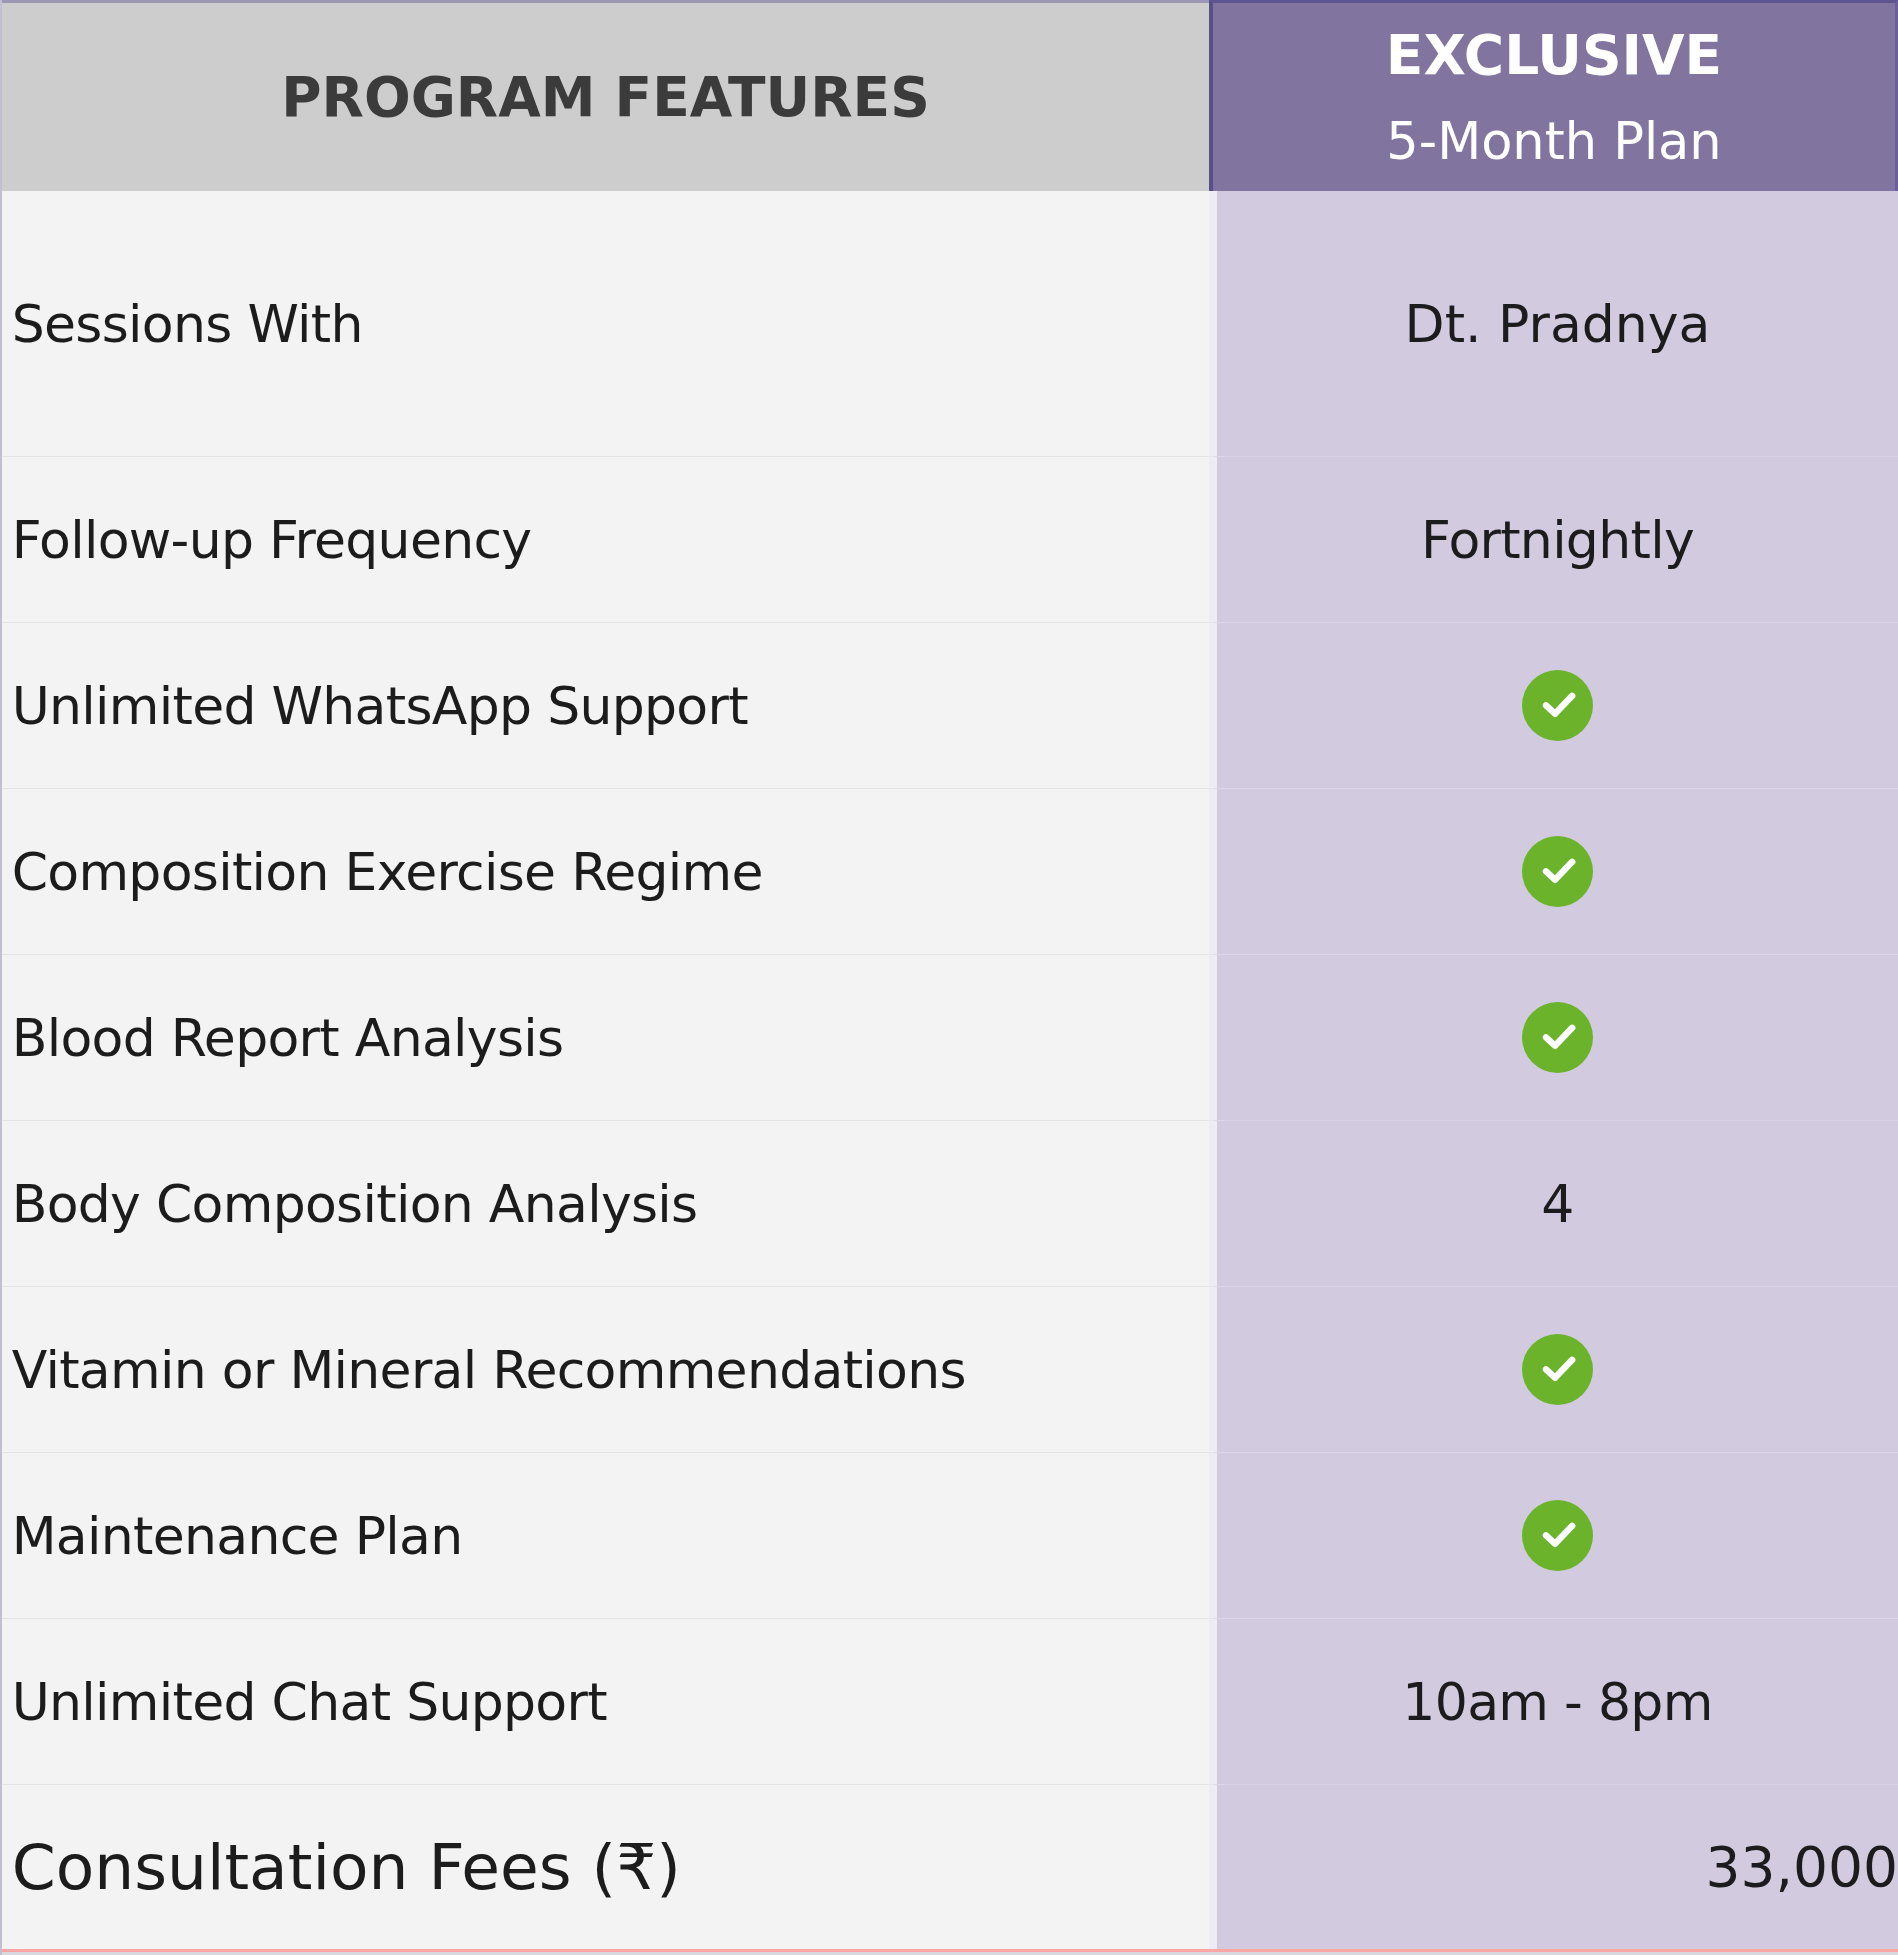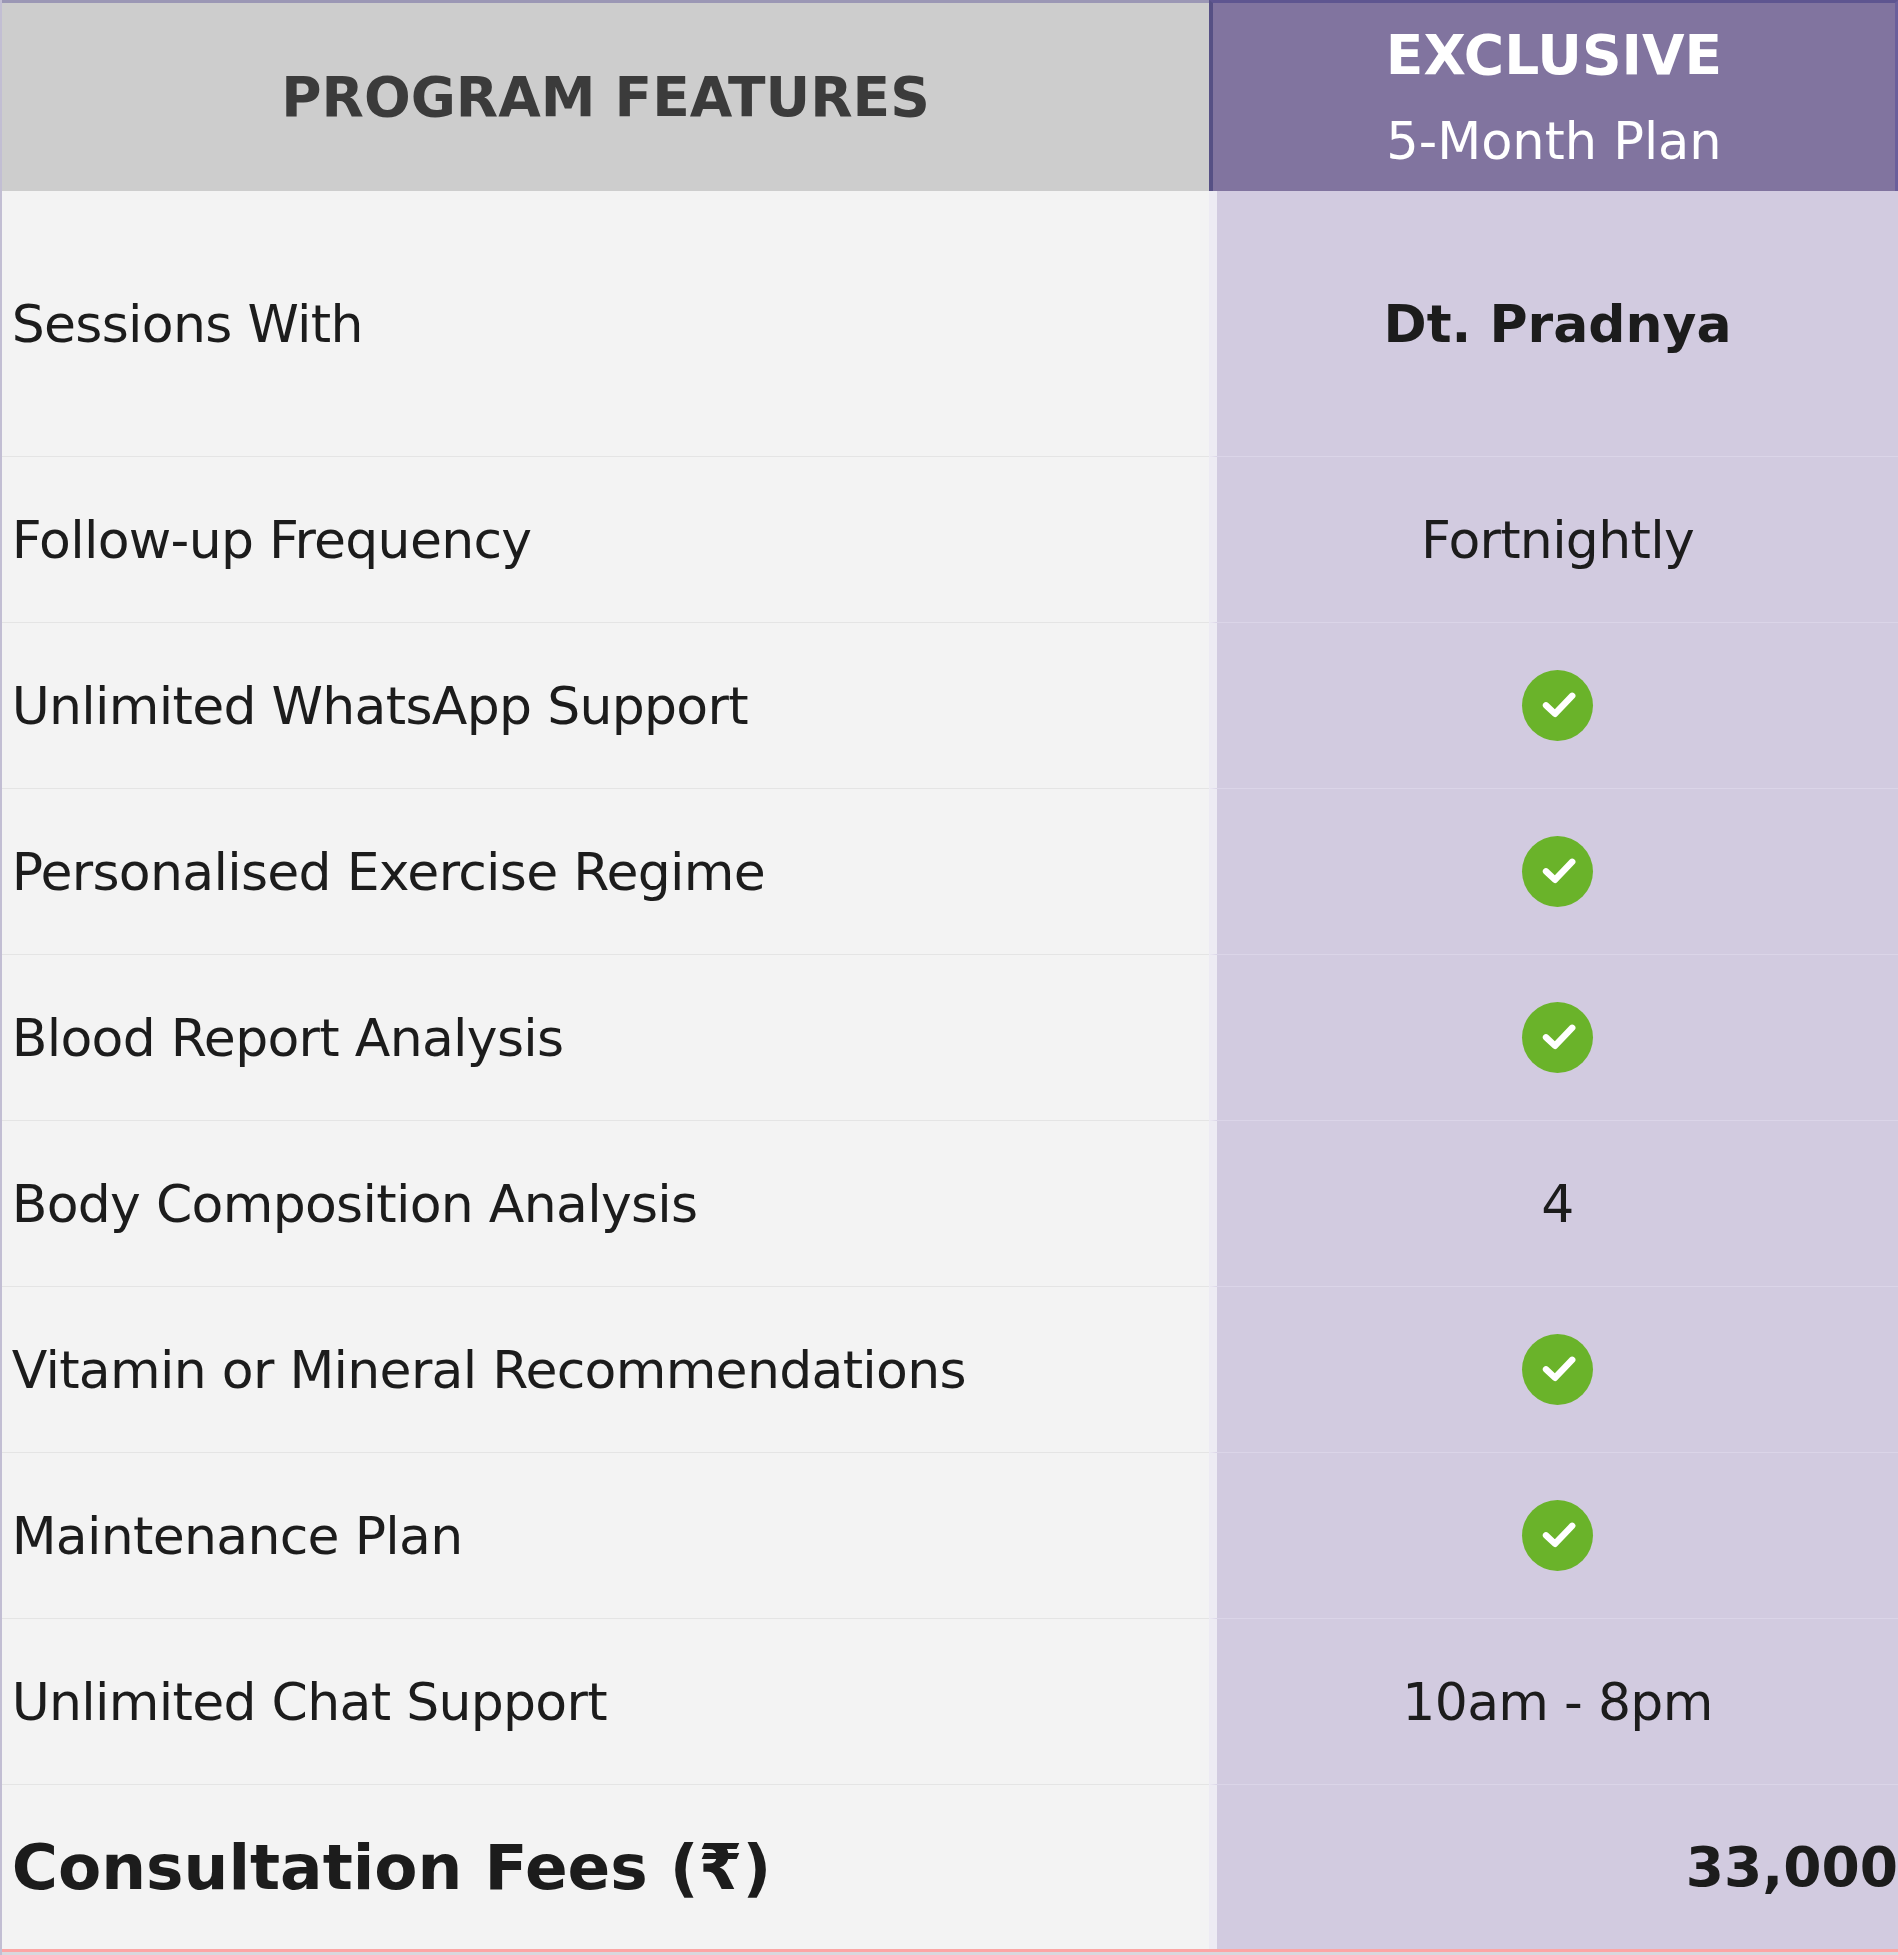--- a/index.html
+++ b/index.html
@@ -54,21 +54,21 @@
     width:689px;flex:0 0 auto;
     background:#d2cbe0;
     border-left:8.3px solid #edebf3;
     border-bottom:1.4px solid #dbd5e8;
     display:flex;align-items:center;justify-content:center;
     font-size:52px;letter-spacing:-0.7px;text-align:center;
   }
   .row:last-child .feature-cell{border-bottom:none;}
   .row:last-child .value-cell{border-bottom:none;}
 
-  .bold{font-weight:bold;letter-spacing:0;}
+  .bold{font-weight:normal;letter-spacing:0;}
   .row:last-child .feature-cell{font-size:63px;}
   .row:last-child .value-cell{font-size:55px;justify-content:flex-end;}
 
   
   .check-circle{
     width:71px;height:71px;border-radius:50%;
     background:#6ab32a;
     display:flex;align-items:center;justify-content:center;
   }
   .check-circle svg{width:43px;height:43px;display:block;}
@@ -122,21 +122,21 @@
       <span class="check-circle">
         <svg viewBox="0 0 24 24" aria-hidden="true">
           <path d="M20.2 6.6 L10.6 16.6 L5.6 11.9" fill="none" stroke="#ffffff" stroke-width="3.6" stroke-linecap="round" stroke-linejoin="round"></path>
         </svg>
       </span>
     </div>
   </div>
 
   <div class="row">
     <div class="feature-cell">
-      <span class="feature-text">Personalised Exercise Regime</span>
+      <span class="feature-text">Composition Exercise Regime</span>
     </div>
     <div class="value-cell">
 
       <span class="check-circle">
         <svg viewBox="0 0 24 24" aria-hidden="true">
           <path d="M20.2 6.6 L10.6 16.6 L5.6 11.9" fill="none" stroke="#ffffff" stroke-width="3.6" stroke-linecap="round" stroke-linejoin="round"></path>
         </svg>
       </span>
     </div>
   </div>

